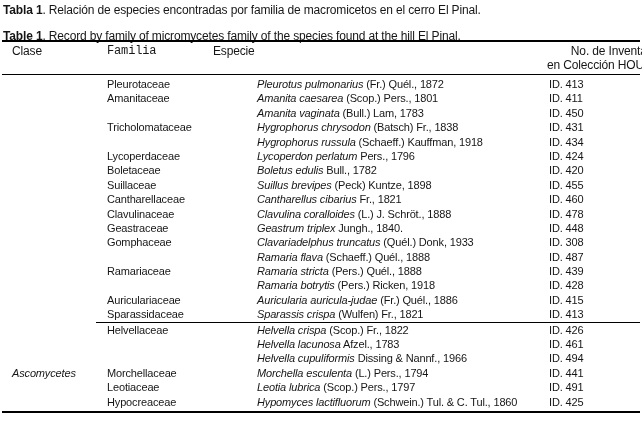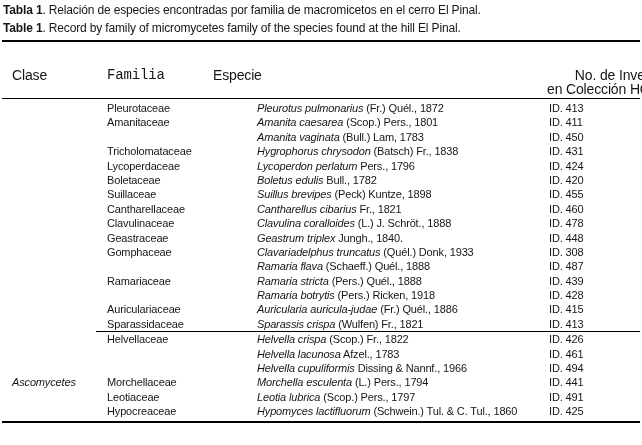--- a/index.html
+++ b/index.html
@@ -4,30 +4,30 @@
 <style>
   html,body{margin:0;padding:0;}
   body{
     width:642px;height:445px;background:#ffffff;color:#161616;
     font-family:"Liberation Sans","DejaVu Sans",sans-serif;
     position:relative;overflow:hidden;letter-spacing:-0.15px;
   }
   .caption{position:absolute;left:3px;font-size:12px;line-height:13px;white-space:nowrap;}
   .caption .cap-label{font-weight:bold;}
   #cap-es{top:4px;}
-  #cap-en{top:22px;text-align:right;}
+  #cap-en{top:30px;text-align:right;}
   .sci-table{
     position:absolute;left:2px;top:40px;width:638px;
     border-top:2px solid #000;border-bottom:2px solid #000;box-sizing:border-box;
   }
   .thead{
     display:grid;grid-template-columns:103px 106px 336px 1fr;
     border-bottom:1px solid #000;padding:3px 0 2px 0;
   }
-  .th{font-size:14px;line-height:13.5px;white-space:nowrap;margin-top:24px;}
+  .th{font-size:12px;line-height:13.5px;white-space:nowrap;}
   .th.clase{padding-left:10px;}
   .th.familia{padding-left:2px;font-family:Liberation Mono, monospace;}
   .th.especie{padding-left:2px;}
   .th.inv{text-align:right;padding-right:3px;}
   .tbody{padding:2px 0 2px 0;}
   .trow{display:grid;grid-template-columns:103px 106px 336px 1fr;height:14.4px;}
   .td{font-size:11px;line-height:14.4px;white-space:nowrap;}
   .td.clase{padding-left:10px;font-style:italic;}
   .td.familia{padding-left:2px;}
   .td.especie{padding-left:2px;margin-left:44px;}
@@ -69,20 +69,26 @@
         <div class="td clase"></div>
         <div class="td familia"></div>
         <div class="td especie"><span class="sp">Amanita vaginata</span> <span class="auth">(Bull.) Lam, 1783</span></div>
         <div class="td inv">ID. 450</div>
       </div>
       <div class="trow">
         <div class="td clase"></div>
         <div class="td familia">Tricholomataceae</div>
         <div class="td especie"><span class="sp">Hygrophorus chrysodon</span> <span class="auth">(Batsch) Fr., 1838</span></div>
         <div class="td inv">ID. 431</div>
+      </div>
+      <div class="trow">
+        <div class="td clase"></div>
+        <div class="td familia"></div>
+        <div class="td especie"><span class="sp">Hygrophorus russula</span> <span class="auth">(Schaeff.) Kauffman, 1918</span></div>
+        <div class="td inv">ID. 434</div>
       </div>
       <div class="trow">
         <div class="td clase"></div>
         <div class="td familia">Lycoperdaceae</div>
         <div class="td especie"><span class="sp">Lycoperdon perlatum</span> <span class="auth">Pers., 1796</span></div>
         <div class="td inv">ID. 424</div>
       </div>
       <div class="trow">
         <div class="td clase"></div>
         <div class="td familia">Boletaceae</div>

